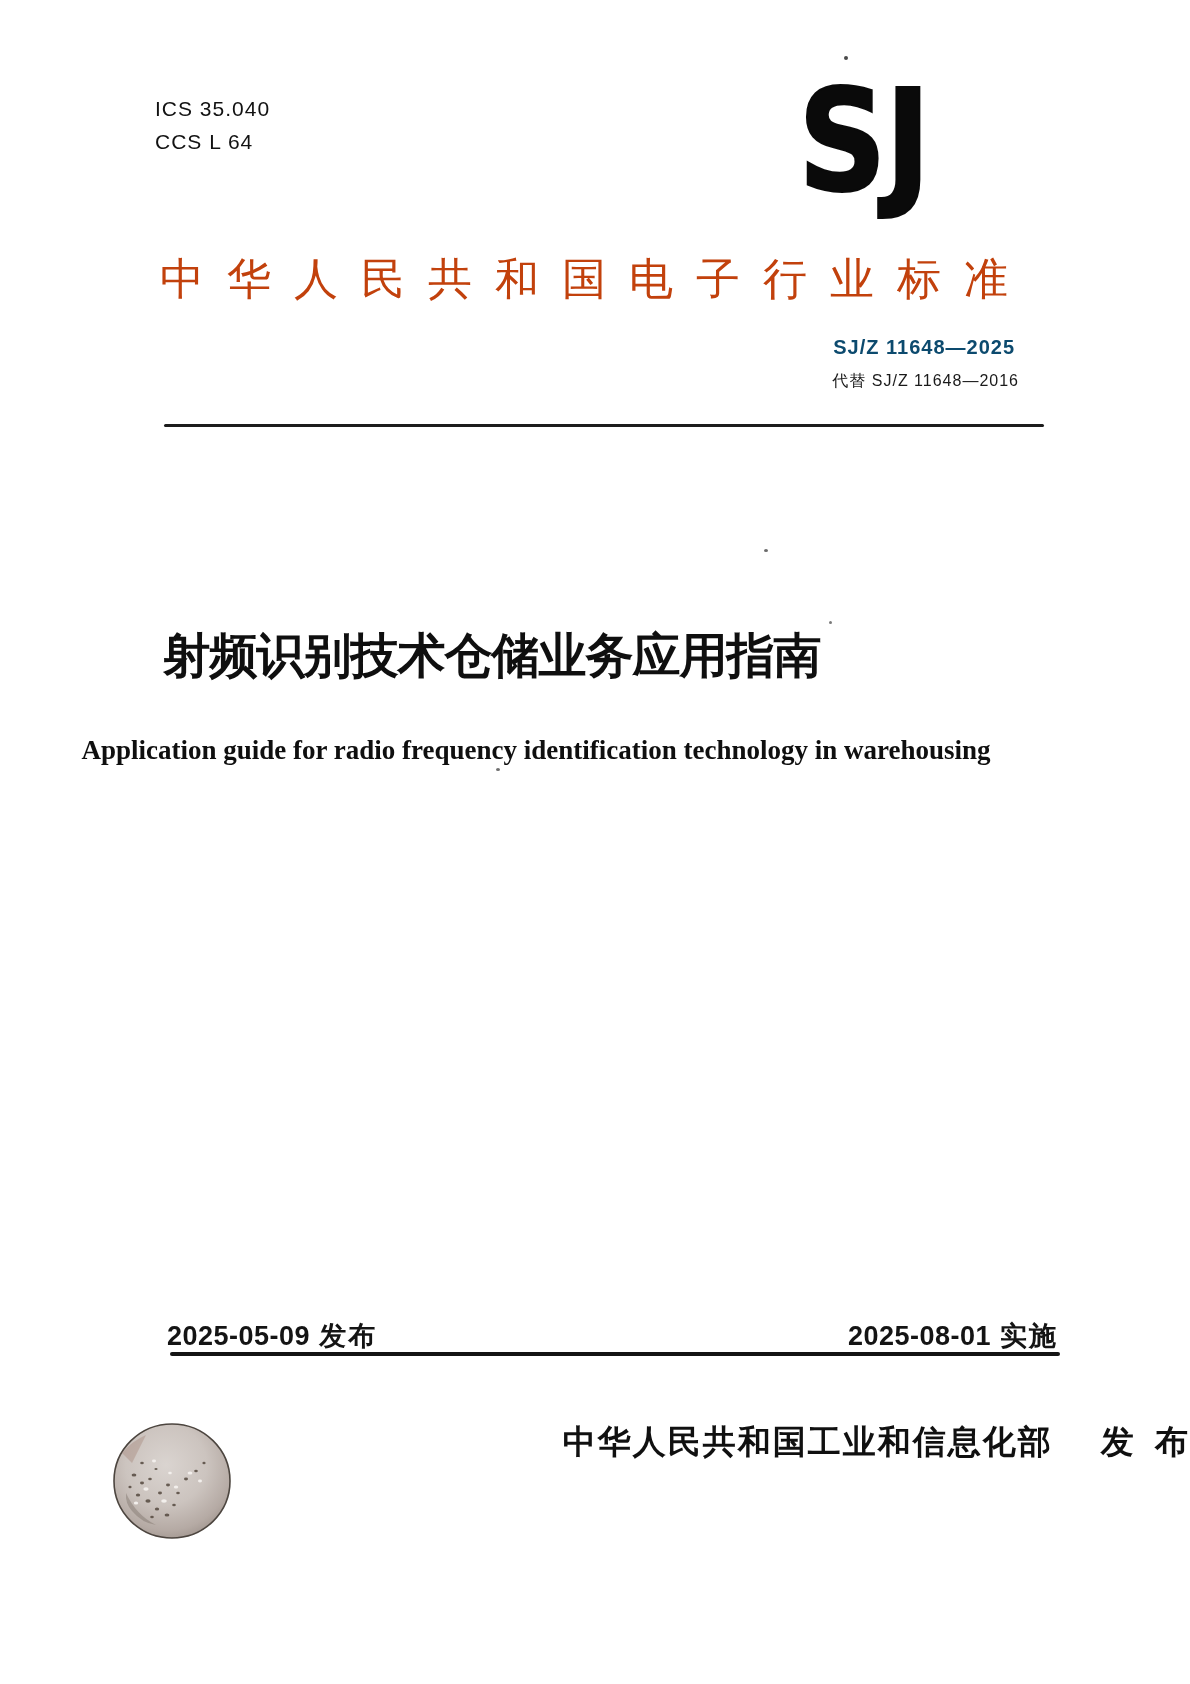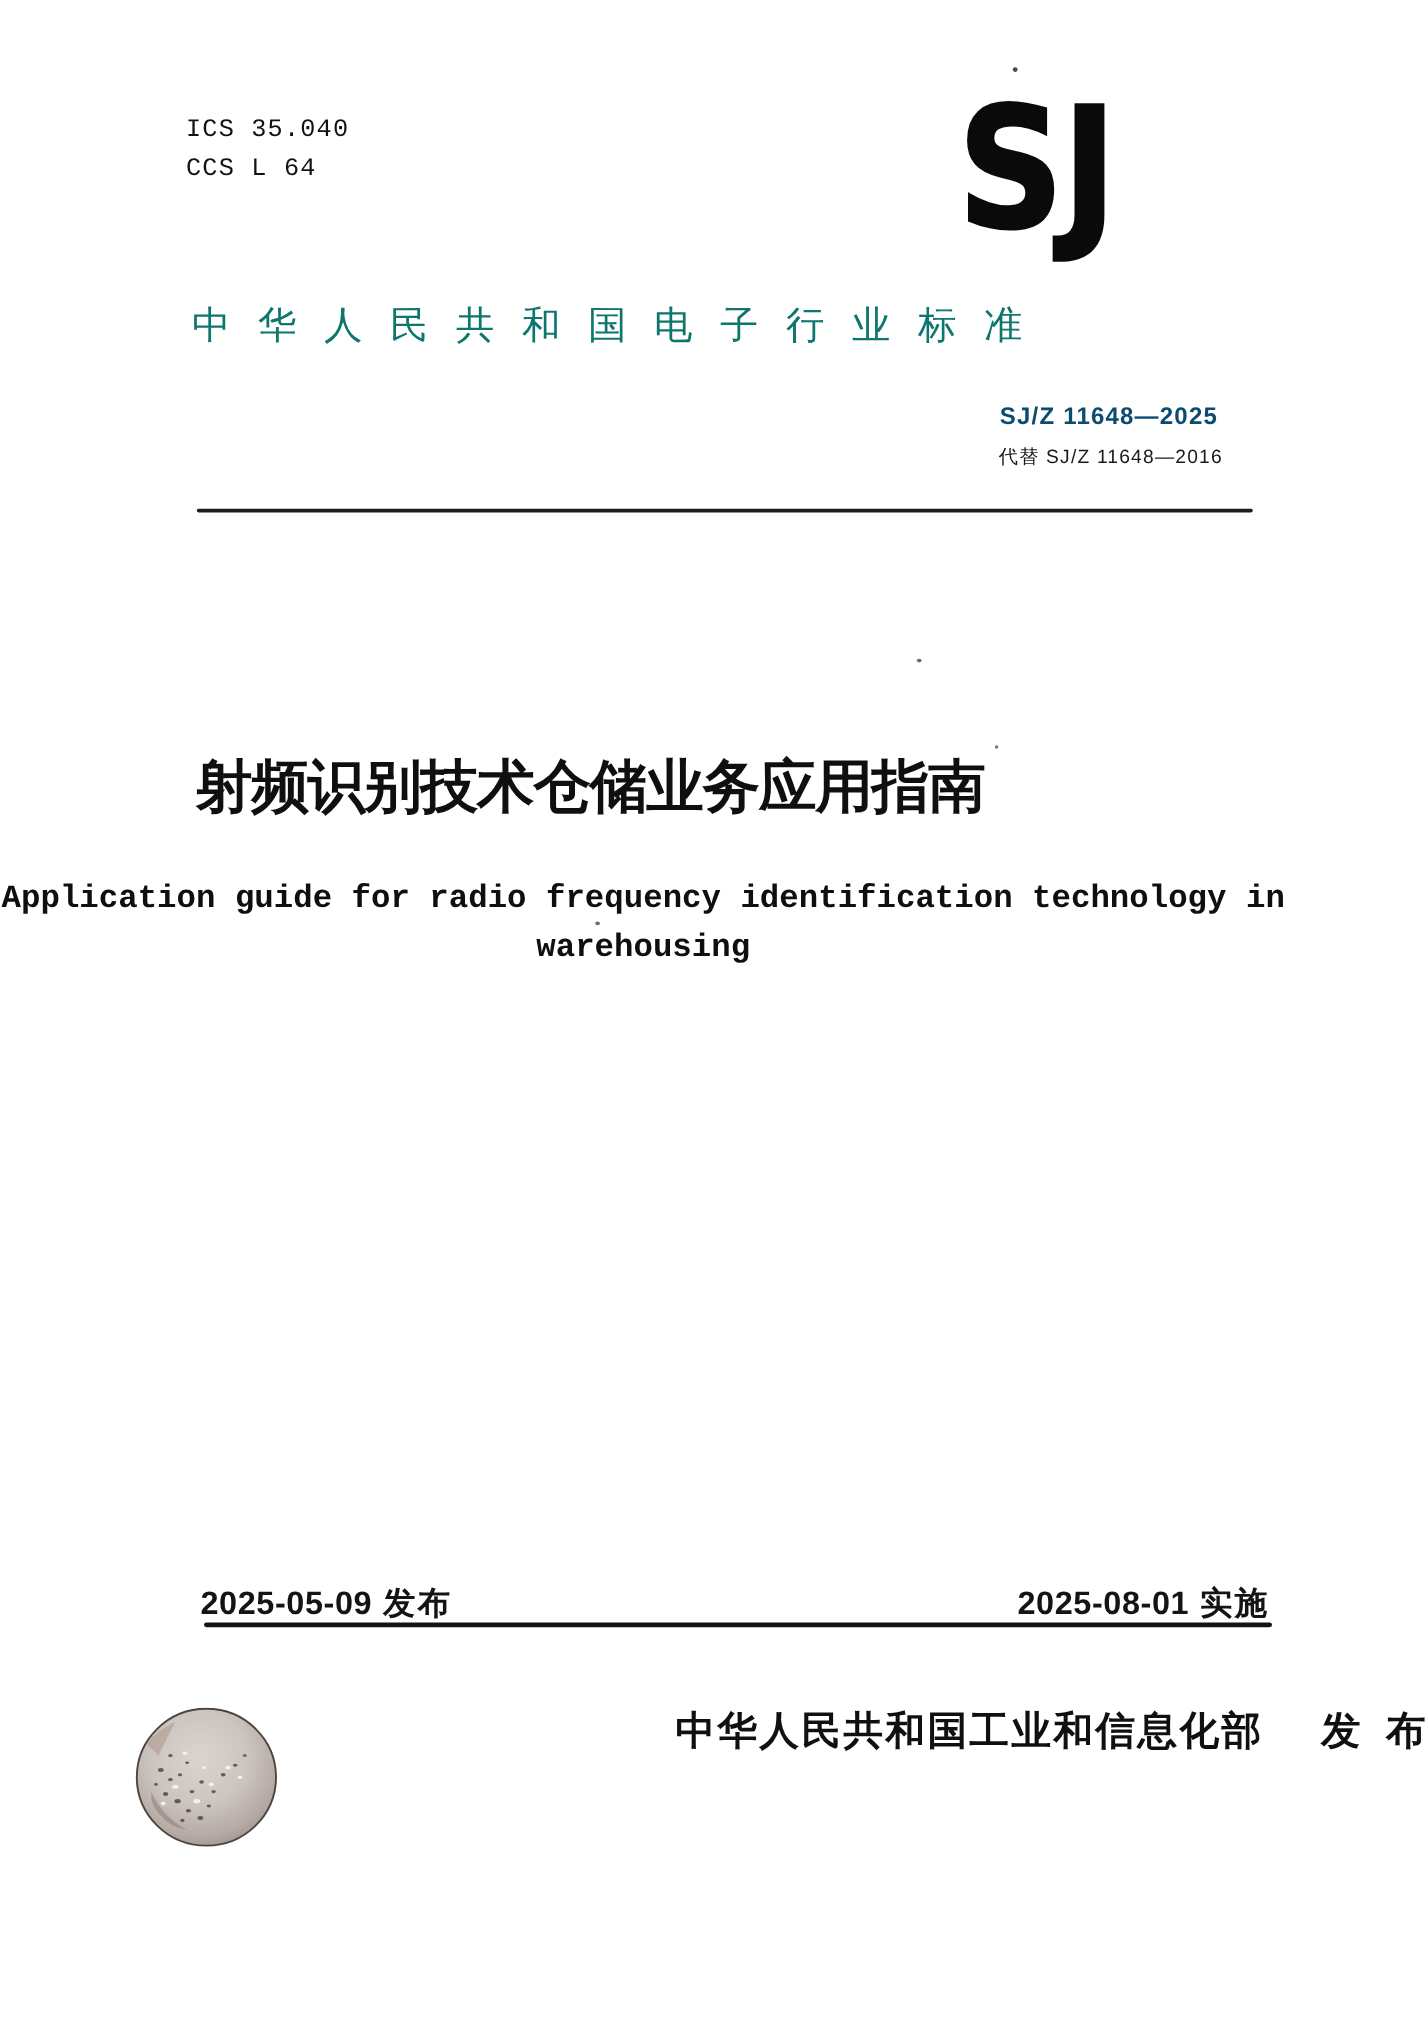--- a/index.html
+++ b/index.html
@@ -14,21 +14,21 @@
     overflow: hidden;
     font-family: "Liberation Sans", sans-serif;
     color: #111111;
   }
 
   
   .ics-block {
     position: absolute;
     left: 155px;
     top: 92px;
-    font-family: Liberation Mono, monospace;
+    font-family: Liberation Sans, sans-serif;
     font-size: 21px;
     line-height: 33px;
     letter-spacing: 1px;
     color: #121212;
   }
 
   
   .sj-logo {
     position: absolute;
     left: 798px;
@@ -42,25 +42,25 @@
     transform: scaleX(0.88);
     transform-origin: left top;
     -webkit-text-stroke: 2px #0a0a0a;
   }
 
   
   .header-title {
     position: absolute;
     left: 160px;
     top: 250px;
-    font-size: 32px;
+    font-size: 44px;
     font-weight: 400;
     letter-spacing: 23px;
     white-space: nowrap;
-    color: #0f766e;
+    color: #c2410c;
   }
 
   
   .std-number {
     position: absolute;
     right: 175px;
     top: 336px;
     font-size: 20px;
     font-weight: 700;
     letter-spacing: 1px;
@@ -102,21 +102,21 @@
     color: #0f0f0f;
   }
 
   
   .title-en {
     position: absolute;
     left: 0;
     top: 730px;
     width: 1072px;
     text-align: center;
-    font-family: Liberation Mono, monospace;
+    font-family: Liberation Serif, serif;
     font-weight: bold;
     font-size: 27px;
     line-height: 41px;
     color: #0f0f0f;
   }
 
   
   .date-issue {
     position: absolute;
     left: 167px;

